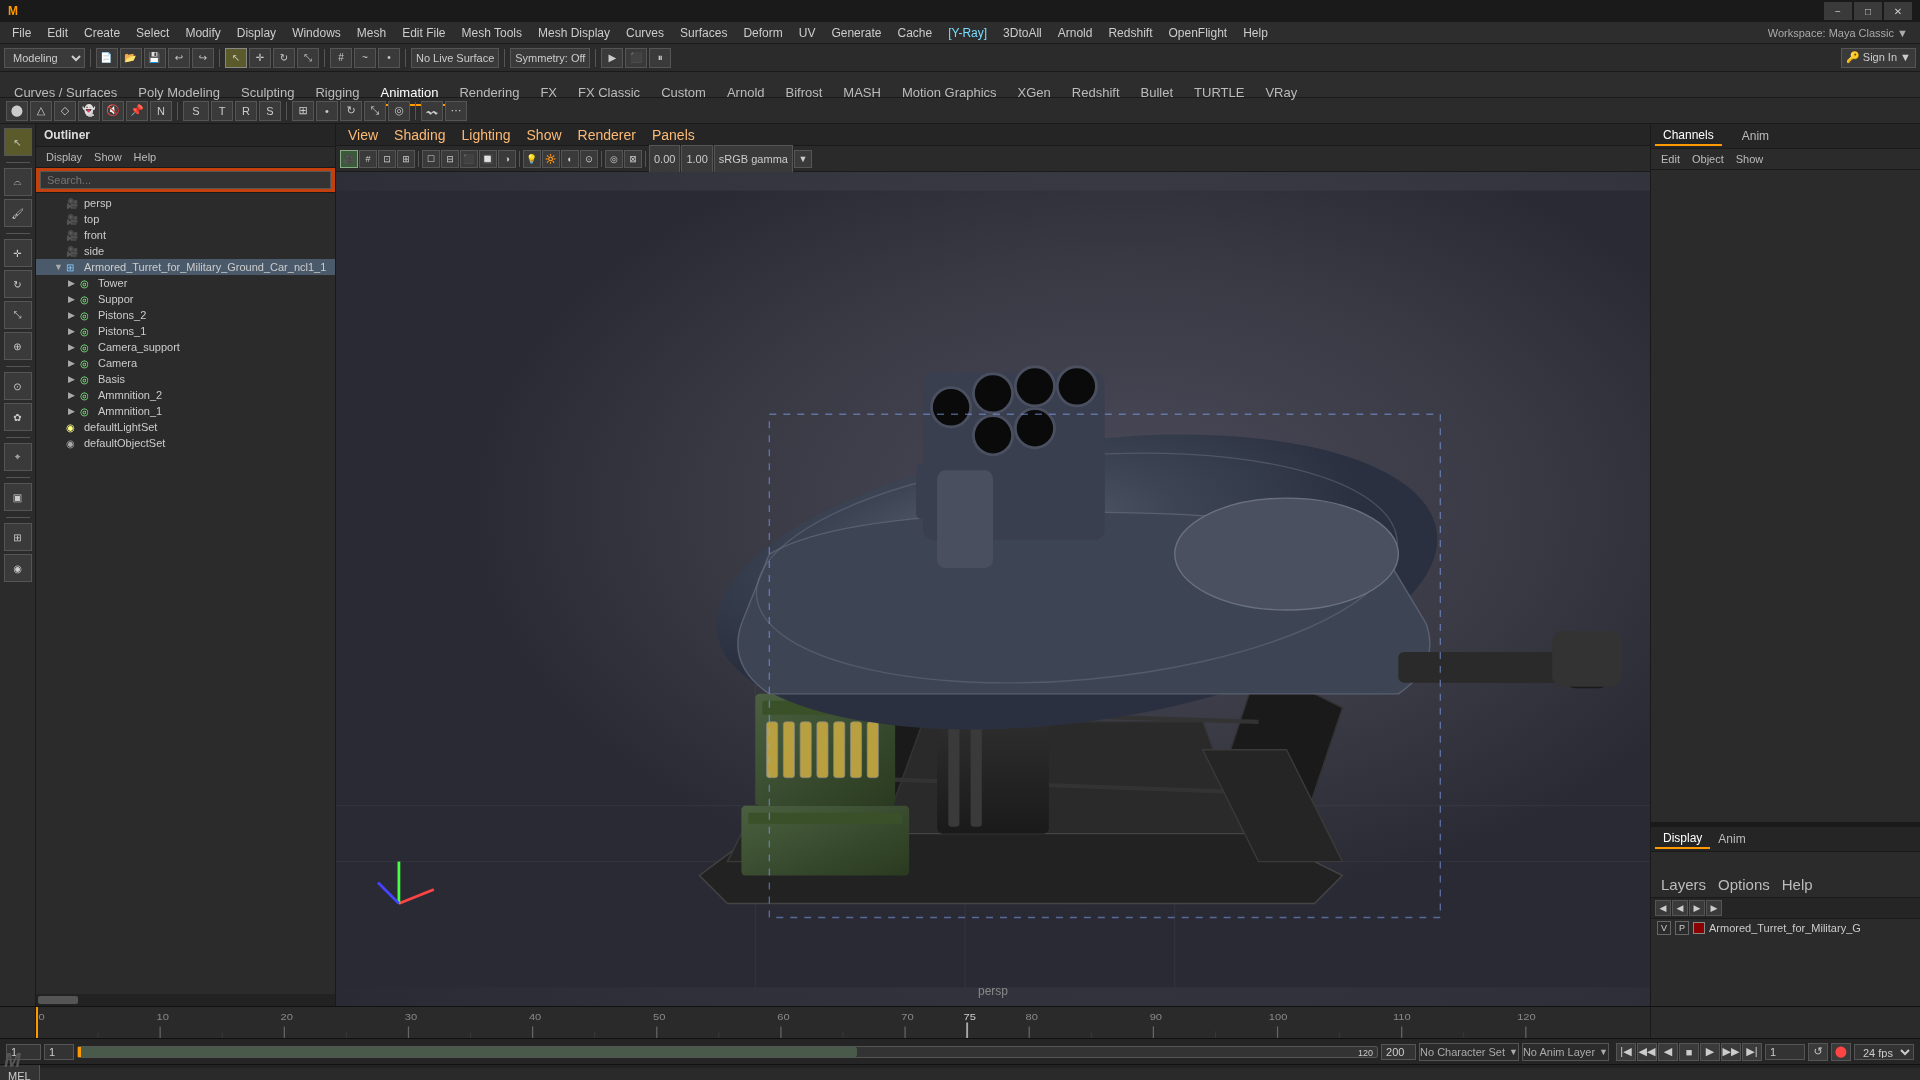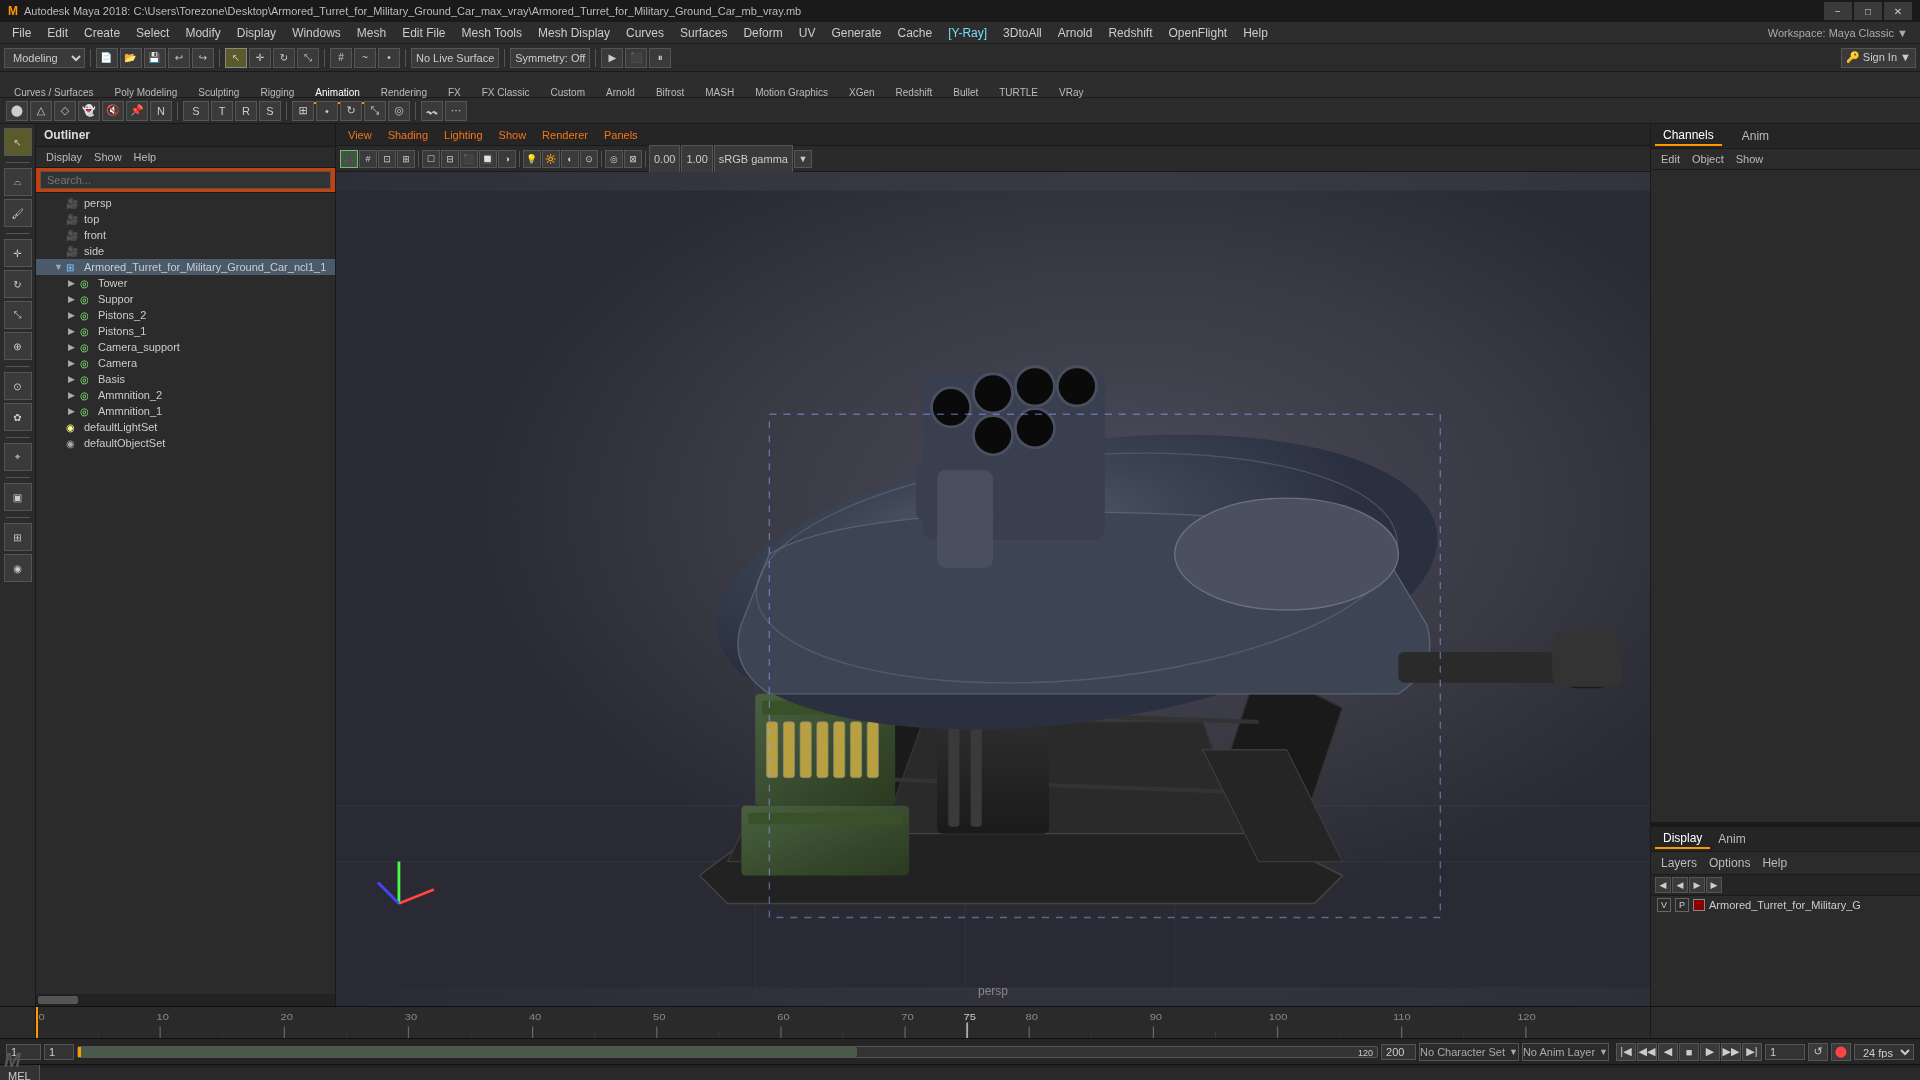--- a/index.html
+++ b/index.html
@@ -22,21 +22,21 @@
     
     #main-toolbar { width: 100%; height: 28px; background: #2b2b2b; display: flex; align-items: center; padding: 0 4px; gap: 2px; border-bottom: 1px solid #1a1a1a; }
     .toolbar-dropdown { background: #3a3a3a; border: 1px solid #555; color: #ccc; font-size: 11px; padding: 1px 4px; height: 20px; cursor: pointer; }
     .toolbar-sep { width: 1px; height: 18px; background: #555; margin: 0 3px; }
     .toolbar-btn { width: 22px; height: 20px; background: #3a3a3a; border: 1px solid #555; color: #ccc; font-size: 10px; cursor: pointer; display: flex; align-items: center; justify-content: center; }
     .toolbar-btn.active { background: #5a5a2a; border-color: #888; }
     .toolbar-text { font-size: 11px; color: #ccc; padding: 0 4px; background: #3a3a3a; border: 1px solid #555; height: 20px; display: flex; align-items: center; cursor: pointer; }
 
     
     #tab-bar { width: 100%; height: 26px; background: #2d2d2d; display: flex; align-items: center; padding: 0 4px; gap: 1px; border-bottom: 1px solid #1a1a1a; }
-    .tab-item { padding: 4px 10px; font-size: 10px; color: #bbb; cursor: pointer; border-bottom: 2px solid transparent; margin-top: 18px; }
+    .tab-item { padding: 4px 10px; font-size: 13px; color: #bbb; cursor: pointer; border-bottom: 2px solid transparent; margin-top: 18px; }
     .tab-item.active { color: #fff; border-bottom: 2px solid #f90; }
 
     
     #sec-toolbar { width: 100%; height: 26px; background: #2b2b2b; display: flex; align-items: center; padding: 0 6px; gap: 2px; border-bottom: 1px solid #1a1a1a; }
     .sec-btn { width: 22px; height: 20px; background: #3a3a3a; border: 1px solid #555; color: #ccc; font-size: 11px; cursor: pointer; display: flex; align-items: center; justify-content: center; }
 
     
     #main-area { display: flex; width: 100%; height: calc(1080px - 22px - 22px - 28px - 26px - 26px - 30px - 22px - 22px); }
 
     
@@ -66,21 +66,21 @@
     .tree-arrow { display: inline-block; width: 12px; flex-shrink: 0; font-size: 9px; color: #aaa; }
     .tree-icon { display: inline-block; width: 16px; flex-shrink: 0; font-size: 10px; color: #f90; margin-right: 2px; }
     .tree-icon.camera-icon { color: #88f; }
     .tree-icon.light-icon { color: #ff8; }
     .tree-icon.obj-set { color: #aaa; }
     .tree-label { font-size: 11px; color: #ccc; }
 
     
     #viewport { flex: 1; background: #3c3c3c; position: relative; display: flex; flex-direction: column; }
     #viewport-menu { display: flex; align-items: center; gap: 0; background: #252525; border-bottom: 1px solid #1a1a1a; padding: 0 4px; height: 22px; }
-    .vp-menu { padding: 2px 8px; font-size: 11px; color: #f97316; cursor: pointer; }
+    .vp-menu { padding: 2px 8px; font-size: 14px; color: #fdba74; cursor: pointer; }
     #viewport-toolbar { display: flex; align-items: center; gap: 1px; background: #2a2a2a; border-bottom: 1px solid #1a1a1a; padding: 2px 4px; height: 26px; flex-wrap: nowrap; }
     .vp-btn { min-width: 18px; height: 18px; background: #3a3a3a; border: 1px solid #555; color: #ccc; font-size: 9px; cursor: pointer; display: flex; align-items: center; justify-content: center; padding: 0 2px; }
     .vp-btn.active { background: #3a5a3a; border-color: #8a8; }
     .vp-sep { width: 1px; height: 16px; background: #555; margin: 0 2px; }
     .vp-text { font-size: 11px; color: #ccc; padding: 0 4px; background: #3a3a3a; border: 1px solid #555; height: 28px; display: flex; align-items: center; }
 
     #viewport-canvas { flex: 1; position: relative; background: radial-gradient(ellipse at 60% 40%, #4a4a5a 0%, #3a3a45 40%, #2a2a35 100%); overflow: hidden; }
 
     
     #model-svg { position: absolute; top: 0; left: 0; width: 100%; height: 100%; }
@@ -99,21 +99,21 @@
 
     
     #right-divider { height: 4px; background: #1a1a1a; cursor: ns-resize; }
 
     
     #layers-panel { height: 180px; background: #2b2b2b; border-top: 1px solid #1a1a1a; display: flex; flex-direction: column; }
     #layers-header { display: flex; align-items: center; gap: 0; background: #252525; border-bottom: 1px solid #1a1a1a; padding: 2px 4px; }
     .lay-tab { padding: 2px 8px; font-size: 12px; color: #bbb; cursor: pointer; }
     .lay-tab.active { color: #fff; border-bottom: 2px solid #f90; }
     #layers-menu { display: flex; gap: 0; background: #2b2b2b; border-bottom: 1px solid #1a1a1a; padding: 2px 4px; }
-    .lay-menu { padding: 2px 6px; font-size: 12px; color: #bbb; cursor: pointer; }
+    .lay-menu { padding: 2px 6px; font-size: 15px; color: #bbb; cursor: pointer; margin-top: 20px; }
     #layers-toolbar { display: flex; align-items: center; gap: 1px; padding: 2px 4px; background: #252525; border-bottom: 1px solid #1a1a1a; }
     .lay-btn { width: 16px; height: 16px; background: #3a3a3a; border: 1px solid #555; color: #ccc; font-size: 9px; cursor: pointer; display: flex; align-items: center; justify-content: center; }
     #layers-body { flex: 1; overflow-y: auto; }
     .layer-row { display: flex; align-items: center; padding: 2px 6px; gap: 4px; font-size: 11px; color: #ccc; cursor: pointer; }
     .layer-v { width: 14px; height: 14px; border: 1px solid #666; display: flex; align-items: center; justify-content: center; font-size: 9px; cursor: pointer; }
     .layer-p { width: 14px; height: 14px; border: 1px solid #666; display: flex; align-items: center; justify-content: center; font-size: 9px; cursor: pointer; }
     .layer-color { width: 12px; height: 12px; border: 1px solid #888; flex-shrink: 0; }
     .layer-name { font-size: 11px; color: #ccc; overflow: hidden; text-overflow: ellipsis; white-space: nowrap; }
 
     
@@ -140,21 +140,20 @@
 
     
     #m-logo { position: absolute; bottom: 8px; left: 4px; font-size: 20px; font-weight: bold; color: #555; font-style: italic; }
   </style>
 </head>
 <body>
 
 <div id="title-bar">
   <div id="title-bar-left">
     <span style="color:#f90;font-weight:bold;font-size:12px;">M</span>
-    <span id="title-bar-title">Autodesk Maya 2018: C:\Users\Torezone\Desktop\Armored_Turret_for_Military_Ground_Car_max_vray\Armored_Turret_for_Military_Ground_Car_mb_vray.mb</span>
   </div>
   <div id="title-bar-controls">
     <button class="win-btn">−</button>
     <button class="win-btn">□</button>
     <button class="win-btn close">✕</button>
   </div>
 </div>
 
 <div id="menu-bar">
   <span class="menu-item">File</span>

